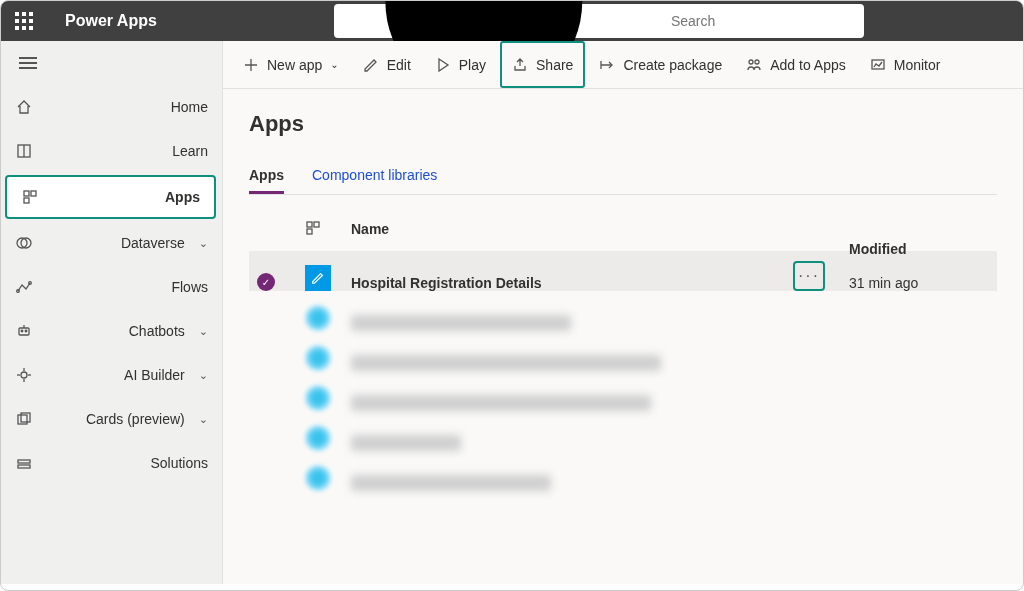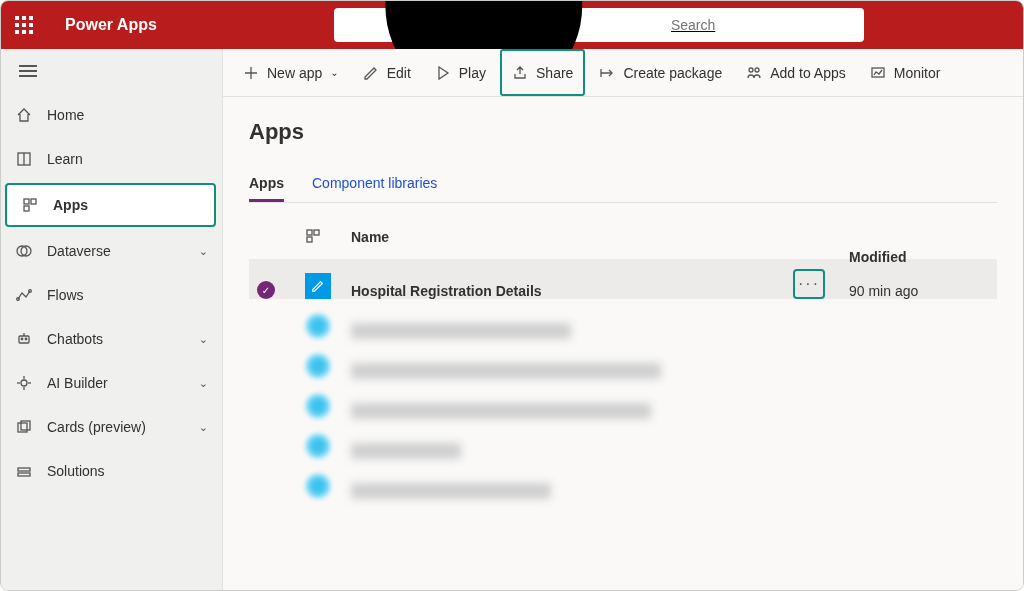--- a/index.html
+++ b/index.html
@@ -1,32 +1,32 @@
 <!DOCTYPE html>
 <html><head>
 <meta charset="utf-8">
 <style>
 * { margin:0; padding:0; box-sizing:border-box; font-family:"Segoe UI",Arial,sans-serif; }
 body { width:1024px; height:591px; overflow:hidden; background:#fff; border:1px solid #ccc; border-radius:8px; }
 
-.topbar { height:48px; background:#b91c1c; display:flex; align-items:center; padding:0 14px; gap:32px; }
+.topbar { height:40px; background:#404040; display:flex; align-items:center; padding:0 14px; gap:32px; }
 .waffle { display:grid; grid-template-columns:repeat(3,4px); grid-template-rows:repeat(3,4px); gap:3px; cursor:pointer; }
 .waffle span { background:#fff; width:4px; height:4px; }
 .brand { color:#fff; font-size:16px; font-weight:600; }
 .searchwrap { flex:1; display:flex; justify-content:center; }
-.searchbox { width:530px; height:34px; background:#fff; border-radius:4px; display:flex; align-items:center; padding:0 12px; gap:10px;text-decoration:underline; }
+.searchbox { width:530px; height:34px; background:#fff; border-radius:4px; display:flex; align-items:center; padding:0 12px; gap:10px; }
 .searchbox input { border:none; outline:none; font-size:14px; flex:1; color:#555; background:transparent; }
 
 .shell { display:flex; height:calc(591px - 48px); }
 
 .side { width:222px; background:#f0f0ef; border-right:1px solid #e1e1e1; }
 .hamburger { height:44px; display:flex; align-items:center; padding:0 18px; }
 .hamline { width:18px; height:2px; background:#555; box-shadow:0 -5px 0 #555,0 5px 0 #555; }
 .nav-item { height:44px; display:flex; align-items:center; padding:0 14px; gap:14px; font-size:14px; color:#323130; cursor:pointer; position:relative; }
-.nav-item .lbl { flex:1; }
+.nav-item .lbl { flex:1;text-align:right; }
 .nav-item .chev { font-size:11px; color:#555; }
 .nav-item.active { background:#fff; border:2px solid #0f8f7e; border-radius:4px; margin:2px 6px 2px 4px; font-weight:600; }
 .icon { width:18px; height:18px; display:flex; align-items:center; justify-content:center; color:#555; }
 .icon svg { width:16px; height:16px; stroke:#555; fill:none; stroke-width:1.3; }
 
 .main { flex:1; display:flex; flex-direction:column; background:#faf9f8; }
 
 .cmdbar { height:48px; display:flex; gap:4px; padding:0 10px; border-bottom:1px solid #e1e1e1; background:#faf9f8; }
 .cmd { display:flex; align-items:center; gap:8px; padding:6px 10px; font-size:14px; color:#323130; cursor:pointer; border-radius:3px; }
 .cmd.highlight { border:2px solid #0f8f7e; }
@@ -255,21 +255,21 @@
               <div class="appicon">
                 <svg viewBox="0 0 16 16">
                   <path d="M2 14 L4 14 L13 5 L11 3 L2 12 Z"></path>
                 </svg>
               </div>
             </div>
           <div class="col-name" style="font-weight:600">Hospital Registration Details</div>
           <div class="col-more">
               <div class="more">···</div>
             </div>
-          <div class="col-mod">90 min ago</div>
+          <div class="col-mod">31 min ago</div>
         </div>
         <div id="blurrows">
             <div class="row blurrow">
               <div class="col-sel"></div>
               <div class="col-ico">
                 <div class="blob"></div>
               </div>
               <div class="col-name">
                 <div class="blurtext" style="width:220px"></div>
               </div>

